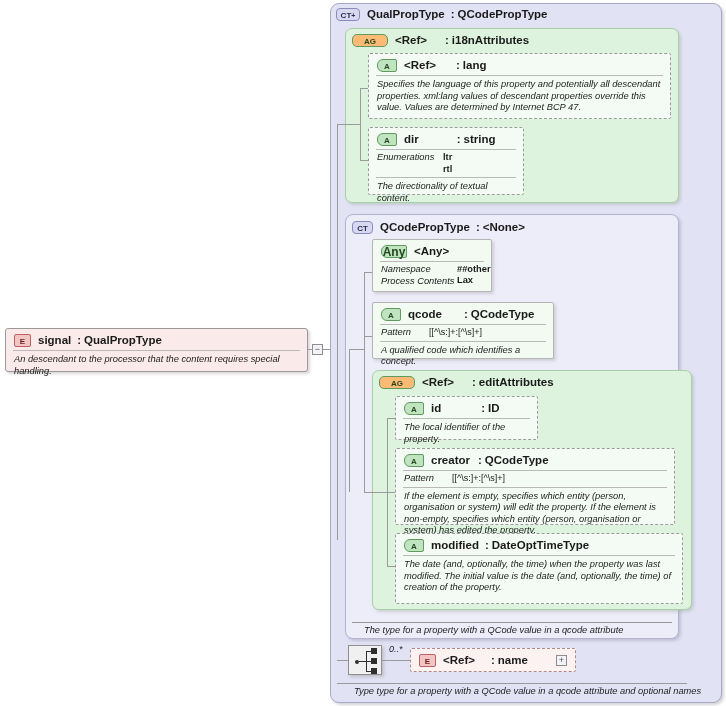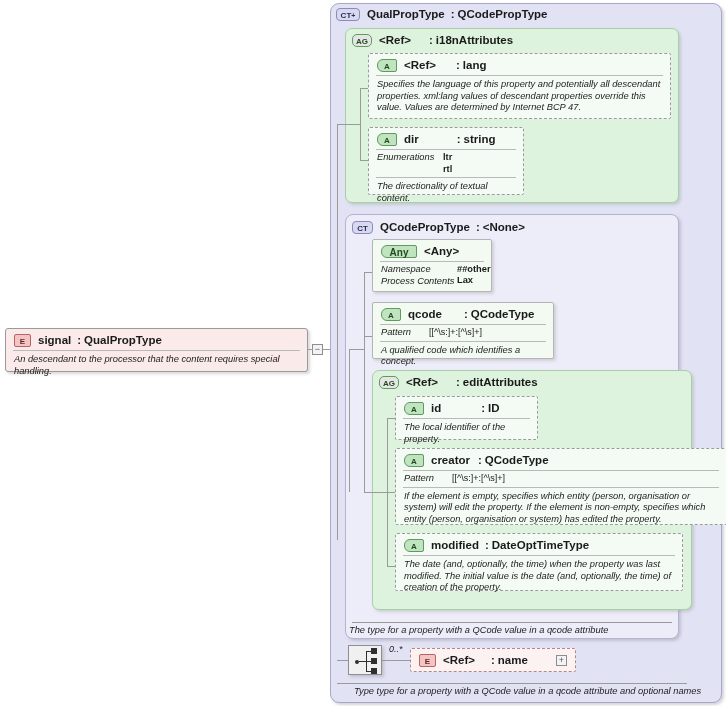--- a/index.html
+++ b/index.html
@@ -31,40 +31,40 @@
     border:1.3px solid #8a8ac0;
     border-radius:4px;
     background:#d8d8ef;
     color:#2b2b55;
     width:24px;
   }
   
   .ic-ag{
     border:1.3px solid #5f9a5f;
     border-radius:5px;
-    background:#e5e5e5;
+    background:#fdba74;
     color:#24491f;
-    width:20px;
+    width:36px;
   }
   
   .ic-a{
     border:1.3px solid #5f9a5f;
     border-radius:6px 2px 2px 6px;
     background:#bfe4bf;
     color:#24491f;
     width:20px;
   }
   
   .ic-any{
     border:1.3px solid #5f9a5f;
     border-radius:6px 2px 2px 6px;
     background:#bfe4bf;
     color:#24491f;
-    width:36px;
-    font-size:10px;
+    width:26px;
+    font-size:12px;
   }
   
   .ic-e{
     border:1.4px solid #c06060;
     border-radius:2px;
     background:#f2c5c5;
     color:#6d1f1f;
     width:17px;
   }
 
@@ -283,36 +283,36 @@
 <div class="abs box-dashed" style="left:395px;top:396px;width:143px;height:44px;">
   <div style="padding:4px 8px 0 8px;">
     <div class="hdr">
       <span class="icon ic-a">A</span><span class="nm">id</span><span class="ty" style="margin-left:40px;">:</span><span class="ty" style="margin-left:3px;">ID</span>
     </div>
   </div>
   <div class="sep" style="margin:3px 7px 3px 7px;"></div>
   <div class="doc" style="padding:0 8px;">The local identifier of the property.</div>
 </div>
 
-<div class="abs box-dashed" style="left:395px;top:448px;width:332px;height:77px;">
+<div class="abs box-dashed" style="left:395px;top:448px;width:280px;height:77px;">
   <div style="padding:4px 8px 0 8px;">
     <div class="hdr">
       <span class="icon ic-a">A</span><span class="nm">creator</span><span class="ty" style="margin-left:8px;">:</span><span class="ty" style="margin-left:3px;">QCodeType</span>
     </div>
   </div>
   <div class="sep" style="margin:3px 7px 2px 7px;"></div>
   <div class="facet" style="padding:0 8px;position:relative;">
     <span class="fl">Pattern</span>
     <span class="abs" style="left:56px;top:0;font-size:9px;">[[^\s:]+:[^\s]+]</span>
   </div>
   <div class="sep" style="margin:2px 7px 3px 7px;"></div>
   <div class="doc" style="padding:0 8px;">If the element is empty, specifies which entity (person, organisation or system) will edit the property. If the element is non-empty, specifies which entity (person, organisation or system) has edited the property.</div>
 </div>
 
-<div class="abs box-dashed" style="left:395px;top:533px;width:288px;height:58px;">
+<div class="abs box-dashed" style="left:395px;top:533px;width:288px;height:71px;">
   <div style="padding:4px 8px 0 8px;">
     <div class="hdr">
       <span class="icon ic-a">A</span><span class="nm">modified</span><span class="ty" style="margin-left:6px;">:</span><span class="ty" style="margin-left:3px;">DateOptTimeType</span>
     </div>
   </div>
   <div class="sep" style="margin:3px 7px 3px 7px;"></div>
   <div class="doc" style="padding:0 8px;">The date (and, optionally, the time) when the property was last modified. The initial value is the date (and, optionally, the time) of creation of the property.</div>
 </div>
 
 <div class="abs ln-v" style="left:387px;top:418px;height:148px;"></div>
@@ -321,21 +321,21 @@
 <div class="abs ln-h" style="left:387px;top:566px;width:8px;"></div>
 
 <div class="abs ln-v" style="left:364px;top:272px;height:220px;"></div>
 <div class="abs ln-h" style="left:364px;top:272px;width:8px;"></div>
 <div class="abs ln-h" style="left:364px;top:336px;width:8px;"></div>
 <div class="abs ln-h" style="left:364px;top:492px;width:23px;"></div>
 <div class="abs ln-v" style="left:349px;top:349px;height:143px;"></div>
 <div class="abs ln-h" style="left:349px;top:349px;width:15px;"></div>
 
 <div class="abs ln-h" style="left:352px;top:622px;width:320px;"></div>
-<div class="abs foot" style="left:349px;top:625px;">The type for a property with a QCode value in a qcode attribute</div>
+<div class="abs foot" style="left:364px;top:625px;">The type for a property with a QCode value in a qcode attribute</div>
 
 <div class="abs seq-box" style="left:348px;top:645px;">
   <div class="seq-d" style="left:6px;top:14px;width:4px;height:4px;border-radius:50%;"></div>
   <div class="seq-d" style="left:10px;top:15px;width:7px;height:1px;"></div>
   <div class="seq-d" style="left:17px;top:5px;width:1px;height:21px;"></div>
   <div class="seq-d" style="left:18px;top:5px;width:4px;height:1px;"></div>
   <div class="seq-d" style="left:18px;top:15px;width:4px;height:1px;"></div>
   <div class="seq-d" style="left:18px;top:25px;width:4px;height:1px;"></div>
   <div class="seq-d" style="left:22px;top:2px;width:6px;height:6px;"></div>
   <div class="seq-d" style="left:22px;top:12px;width:6px;height:6px;"></div>

